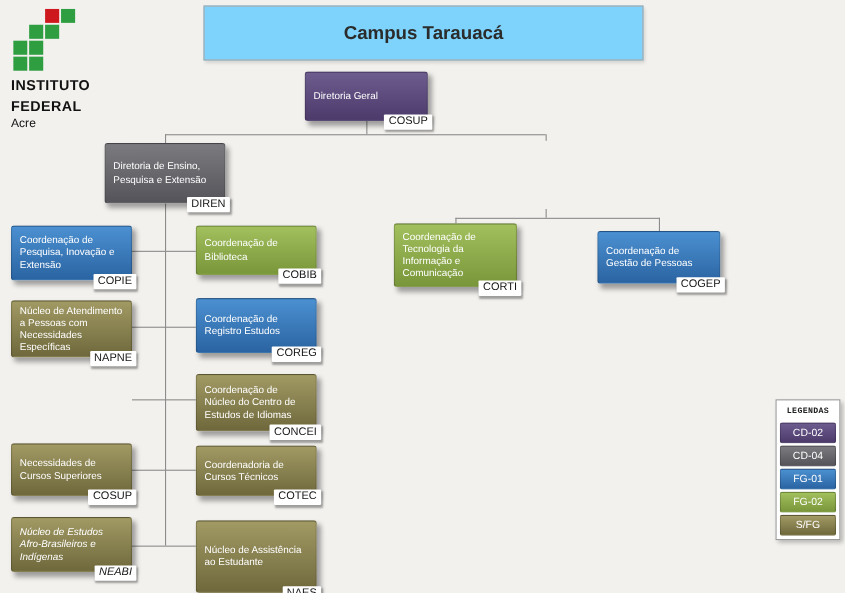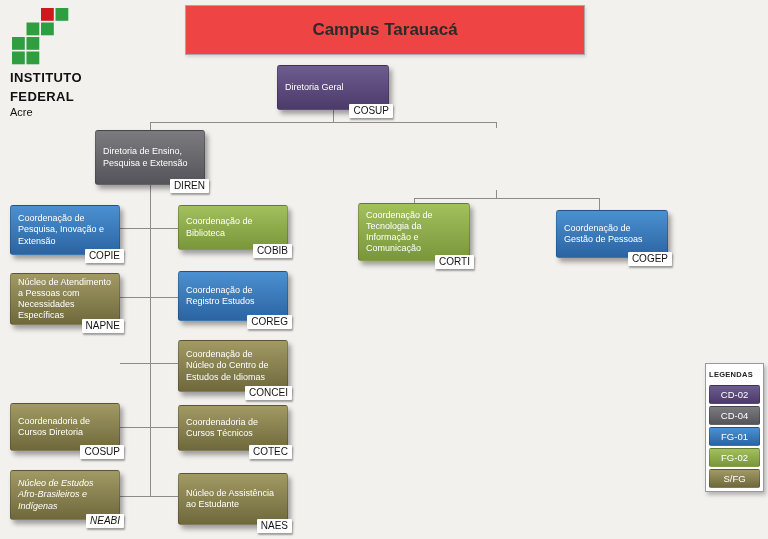--- a/index.html
+++ b/index.html
@@ -13,21 +13,21 @@
 
   
   .logo { position:absolute; left:10px; top:8px; width:120px; }
   .logo svg { display:block; margin-left:2px; }
   .logo .l-big { font-size:13px; font-weight:bold; color:#111; line-height:1.1; letter-spacing:0.4px; margin-top:5px; }
   .logo .l-small { font-size:11px; color:#111; margin-top:1px; }
 
   
   .title-box {
     position:absolute; left:185px; top:5px; width:400px; height:50px;
-    background:#ef4444; border:1px solid #a8a8a8;
+    background:#7dd3fc; border:1px solid #a8a8a8;
     display:flex; align-items:center; justify-content:center;
     box-shadow:1px 2px 3px rgba(0,0,0,0.12);
     z-index:2;
   }
   .title-box h1 { font-size:17px; font-weight:bold; color:#2b2b2b; }
 
   
   .node {
     position:absolute; z-index:2;
     border-radius:3px;
@@ -52,29 +52,29 @@
   .fg02 { background:linear-gradient(#a3c05e, #79963a); }
   .sfg  { background:linear-gradient(#a19a64, #6f683c); }
 
   #n-dirge  { left:277px; top:65px;  width:112px; height:45px; }
   #n-cocam  { left:435px; top:65px;  width:113px; height:45px; }
   #n-diren  { left:95px;  top:130px; width:110px; height:55px; }
   #n-dirai  { left:440px; top:128px; width:112px; height:62px; }
   #n-copie  { left:10px;  top:205px; width:110px; height:50px; }
   #n-cobib  { left:178px; top:205px; width:110px; height:45px; }
   #n-corti  { left:358px; top:203px; width:112px; height:58px; }
-  #n-cogep  { left:543px; top:210px; width:112px; height:48px;margin-left:13px; }
+  #n-cogep  { left:543px; top:210px; width:112px; height:48px; }
   #n-napne  { left:10px;  top:273px; width:110px; height:52px; }
   #n-coreg  { left:178px; top:271px; width:110px; height:50px; }
   #n-cotep  { left:10px;  top:338px; width:110px; height:48px; }
   #n-concei { left:178px; top:340px; width:110px; height:52px; }
   #n-cosup  { left:10px;  top:403px; width:110px; height:48px; }
   #n-cotec  { left:178px; top:405px; width:110px; height:46px; }
   #n-neabi  { left:10px;  top:470px; width:110px; height:50px;font-style:italic; }
-  #n-naes   { left:178px; top:473px; width:110px; height:52px; }
+  #n-naes   { left:178px; top:473px; width:110px; height:66px; }
 
   
   .line { position:absolute; background:#8c8c8c; z-index:1; }
   .h { height:1px; }
   .v { width:1px; }
 
   #lv-dirge { left:333px; top:110px; height:12px; }
   #lh-top   { left:150px; top:122px; width:346px; }
   #lv-diren { left:150px; top:122px; height:8px; }
   #lv-dirai { left:496px; top:122px; height:6px; }
@@ -89,21 +89,21 @@
   #lv-corti  { left:414px; top:198px; height:5px; }
   #lv-cogep  { left:599px; top:198px; height:12px; }
 
   
   .legend {
     position:absolute; left:705px; top:363px; width:59px;
     background:#ffffff; border:1px solid #9a9a9a;
     box-shadow:2px 3px 4px rgba(0,0,0,0.25);
     padding:3px; z-index:2;
   }
-  .legend-title { font-size:7.5px; font-weight:bold; color:#222; padding:3px 0 4px; letter-spacing:0.3px; }
+  .legend-title { font-size:7.5px; font-weight:bold; color:#222; text-align:center; padding:3px 0 4px; letter-spacing:0.3px;font-family:Liberation Mono, monospace; }
   .legend-item {
     height:19px; margin-top:2px; border-radius:2px;
     color:#fff; font-size:9.5px;
     display:flex; align-items:center; justify-content:center;
     border:1px solid rgba(0,0,0,0.18);
   }
 </style>
 </head>
 <body>
 
@@ -188,21 +188,21 @@
     <span class="tag">COREG</span>
   </div>
 
 
   <div class="node sfg" id="n-concei">
     <span>Coordenação de Núcleo do Centro de Estudos de Idiomas</span>
     <span class="tag">CONCEI</span>
   </div>
 
   <div class="node sfg" id="n-cosup">
-    <span>Coordenadoria de Cursos Diretoria</span>
+    <span>Necessidades de Cursos Superiores</span>
     <span class="tag">COSUP</span>
   </div>
 
   <div class="node sfg" id="n-cotec">
     <span>Coordenadoria de Cursos Técnicos</span>
     <span class="tag">COTEC</span>
   </div>
 
   <div class="node sfg" id="n-neabi">
     <span>Núcleo de Estudos Afro-Brasileiros e Indígenas</span>

